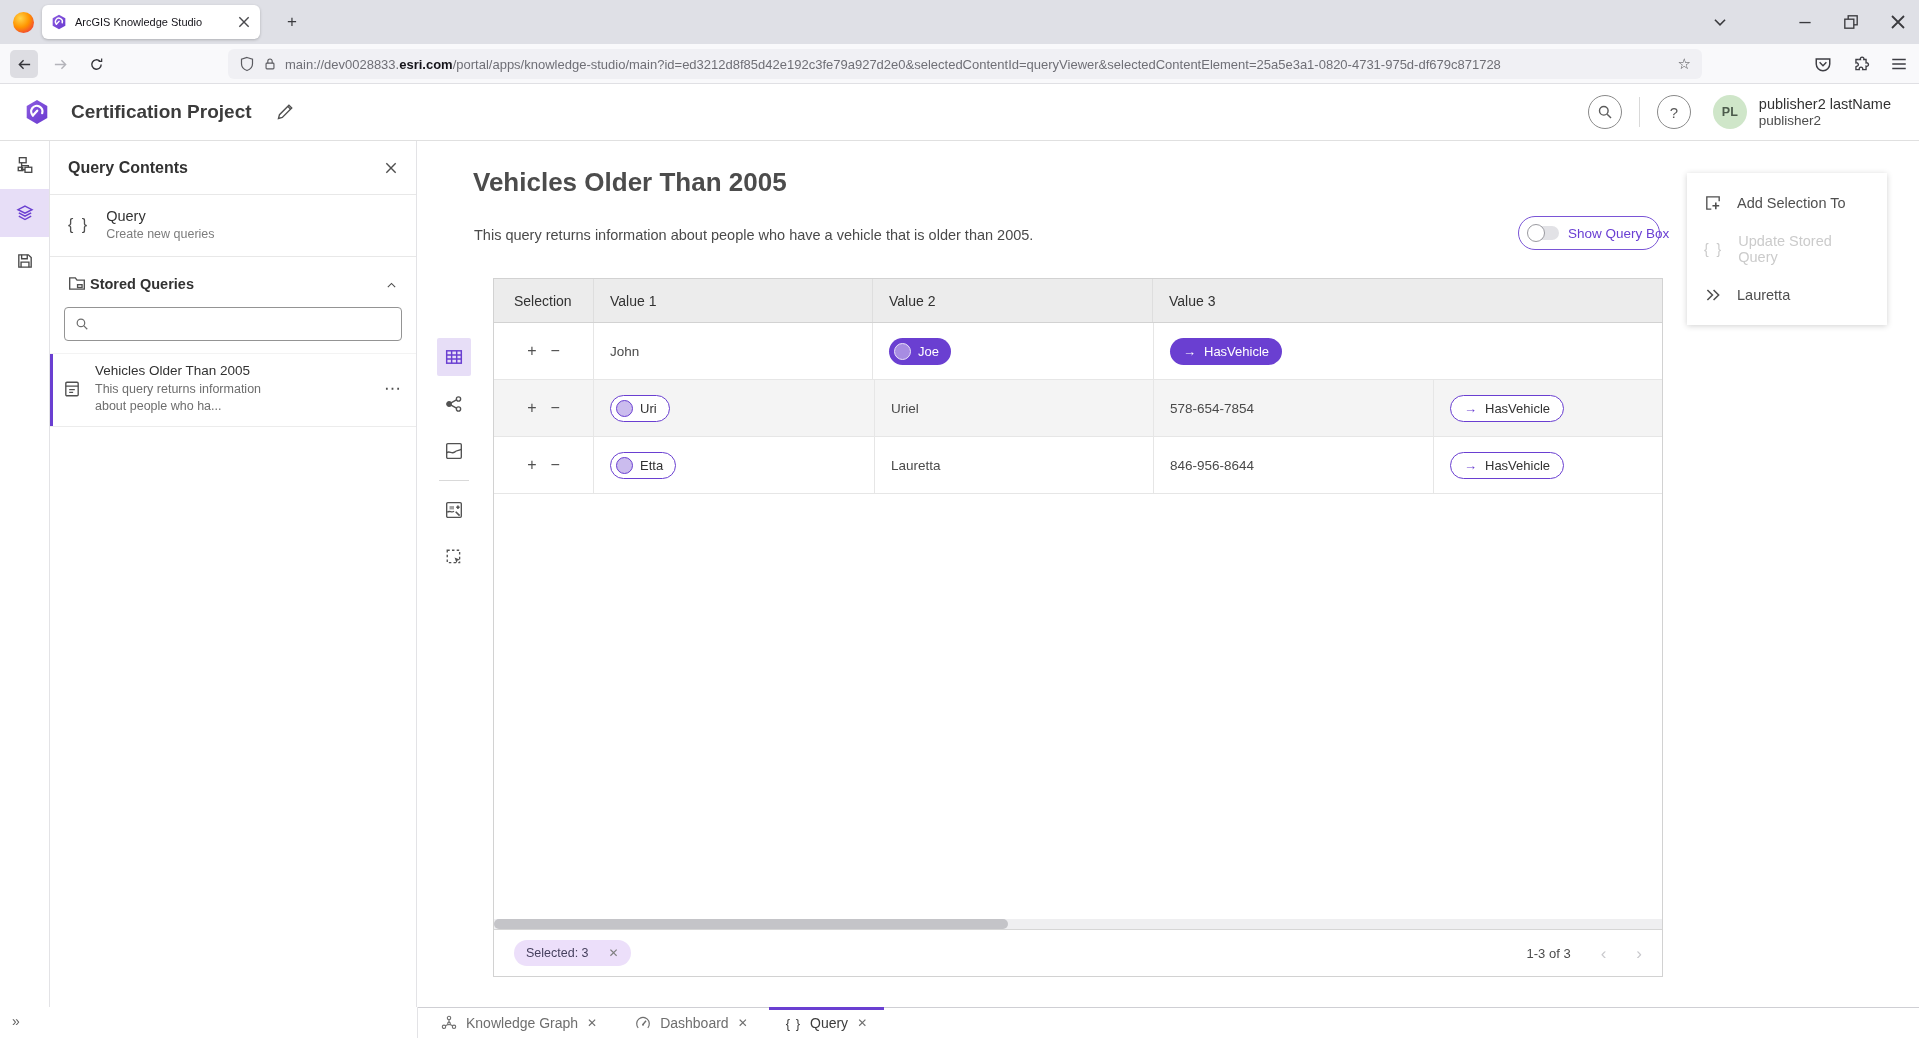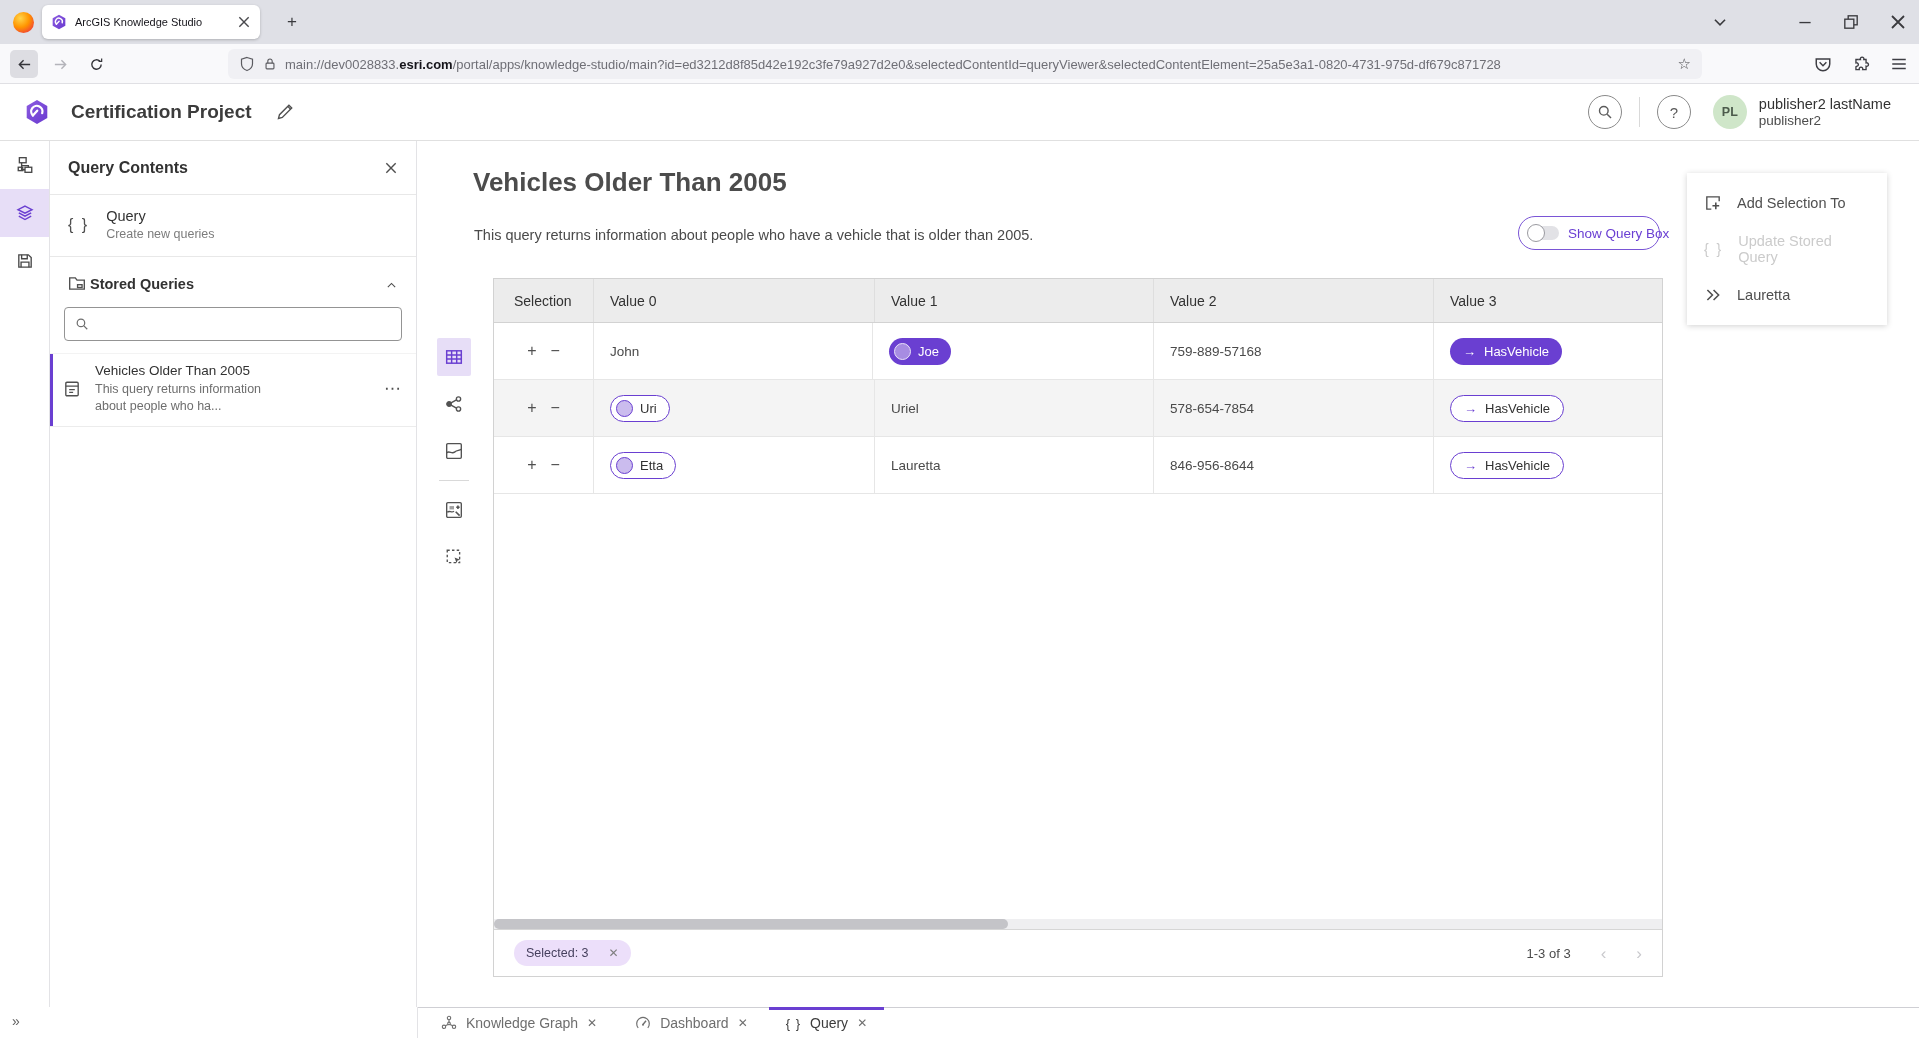--- a/index.html
+++ b/index.html
@@ -414,43 +414,39 @@
                 <rect x="2" y="2" width="11" height="11" stroke-dasharray="2.2 2"></rect>
                 <path d="M8.5 8.5 13.5 10.4l-2.4.8-.8 2.4z" fill="currentColor" stroke="none"></path>
               </svg>
             </span>
           </div>
         </div>
 
       <div class="qtable">
         <div class="thead">
             <div class="th sel" style="width:100px">Selection</div>
-            <div class="th" style="width:281px">Value 0</div>
             <div class="th" style="width:279px">Value 1</div>
             <div class="th" style="width:280px">Value 2</div>
             <div class="th last">Value 3</div>
           </div>
         <div class="tbody">
             <div class="trow">
       <div class="td sel" style="width:100px">
         <span class="selbtn">+</span>
         <span class="selbtn">−</span>
       </div>
       <div class="td" style="width:279px">
                 <span>John</span>
               </div>
       <div class="td" style="width:281px">
         <span class="epill solid">
           <span class="ecirc"></span>
           <span>Joe</span>
         </span>
       </div>
-      <div class="td" style="width:280px">
-                <span>759-889-57168</span>
-              </div>
       <div class="td last">
         <span class="rpill solid">
           <span class="rarrow">→</span>
           <span>HasVehicle</span>
         </span>
       </div>
     </div>
             <div class="trow alt">
       <div class="td sel" style="width:100px">
         <span class="selbtn">+</span>

